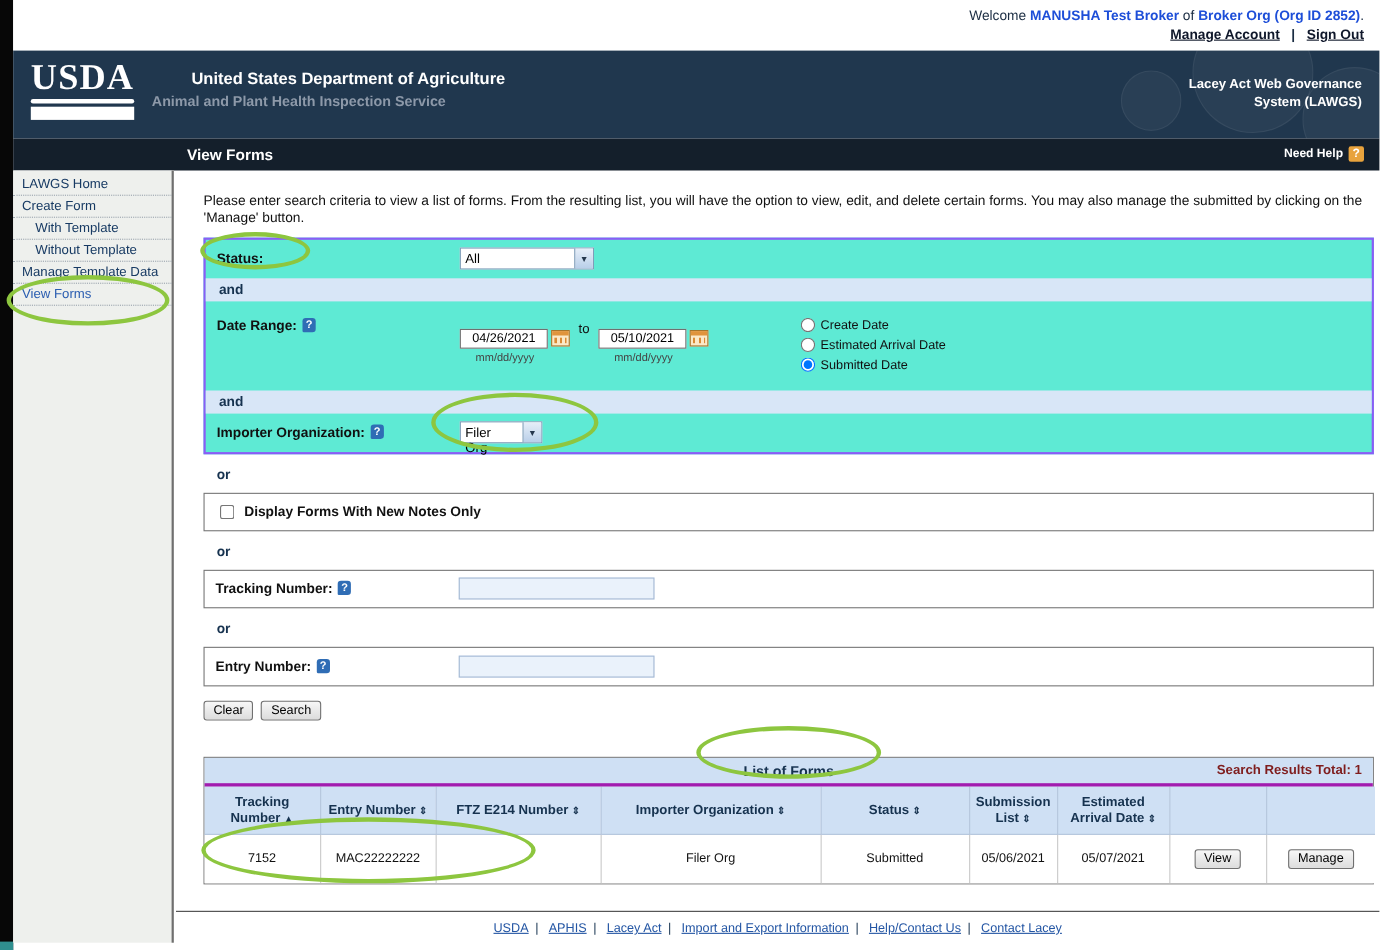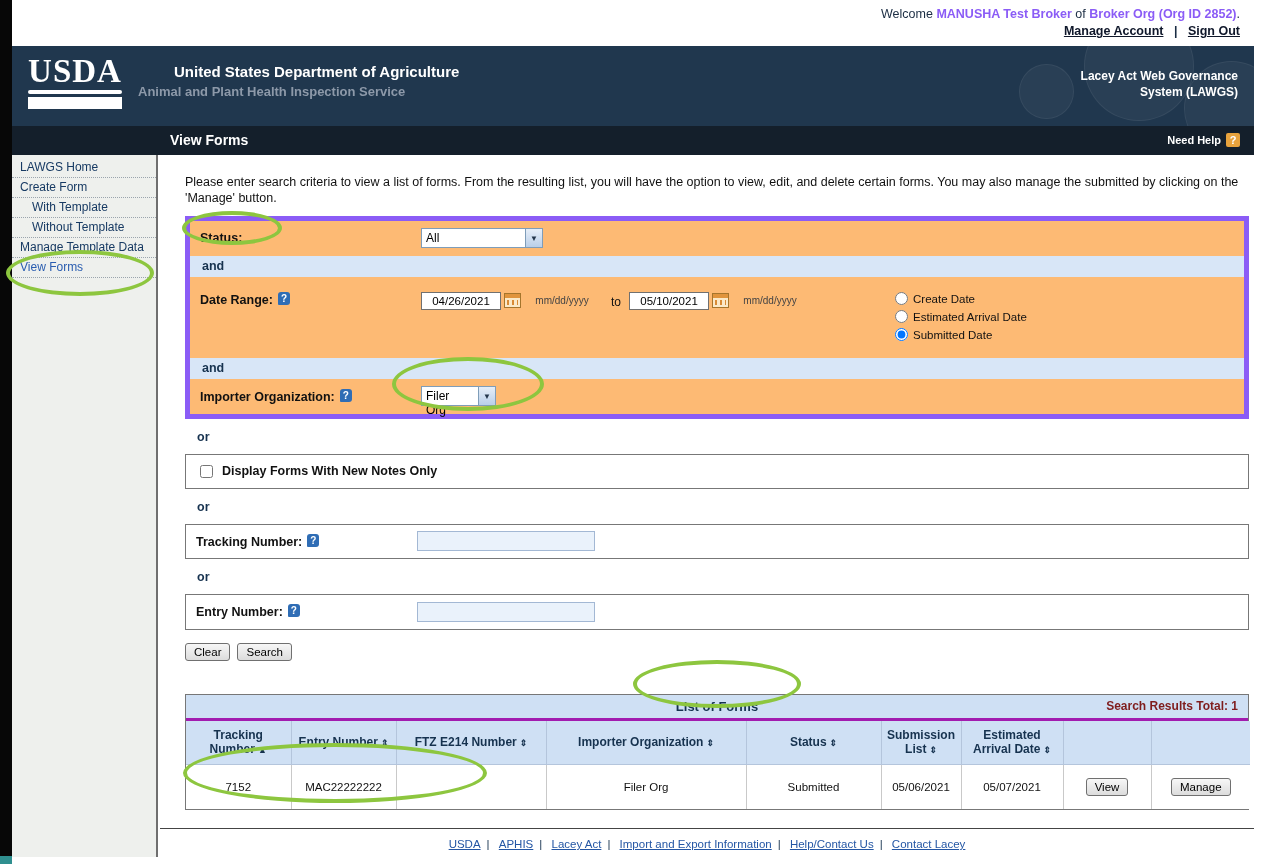--- a/index.html
+++ b/index.html
@@ -6,21 +6,21 @@
   html,body { background:#ffffff; }
   body { font-family:"Liberation Sans", sans-serif; }
   .page { position:relative; width:1266px; height:864px; background:#fff; overflow:hidden; }
 
   
   .left-strip { position:absolute; left:0; top:0; width:12px; height:864px; background:#070707; }
   .left-strip-accent { position:absolute; left:0; bottom:0; width:12px; height:8px; background:#2f8f8f; }
 
   
   .topbar { position:absolute; left:12px; top:0; width:1242px; height:46px; background:#fff; text-align:right; padding:7px 14px 0 0; font-size:12.5px; color:#1a2c42; }
-  .topbar b { color:#8b5cf6;text-align:right; }
+  .topbar b { color:#1d4ed8;text-align:right; }
   .top-links { margin-top:3px; font-weight:bold; font-size:12.5px; }
   .top-links a { color:#0f172a; text-decoration:underline; cursor:pointer;text-align:right; }
   .top-links .sep { color:#1a2c42; margin:0 7px; font-weight:bold; }
 
   
   .header { position:absolute; left:12px; top:46px; width:1242px; height:80px; background:#20374e; overflow:hidden; }
   .bubble { position:absolute; border-radius:50%; background:rgba(255,255,255,0.045); border:1px solid rgba(255,255,255,0.06); }
   .b1 { right:60px; top:-35px; width:110px; height:110px; }
   .b2 { right:180px; top:18px; width:55px; height:55px; }
   .b3 { right:-25px; top:15px; width:95px; height:95px; }
@@ -41,37 +41,37 @@
 
   
   .sidebar { position:absolute; left:12px; top:155px; width:146px; height:702px; background:#eef0ed; border-right:2px solid #6f6f6f; padding-top:3px; }
   .sidebar-item { height:20px; line-height:19px; font-size:12px; color:#173a63; padding-left:8px; border-bottom:1px dotted #9aa4ad; cursor:pointer; white-space:nowrap; }
   .sidebar-item.indent { padding-left:20px; }
   .sidebar-item.active { color:#2a5db0; }
 
   
   .main { position:absolute; left:185px; top:155px; width:1064px; }
   .intro { margin-top:19px; font-size:12.5px; color:#111; line-height:1.3; }
-  .search-box { border:5px solid #8b5cf6; margin-top:9px; background:#fdba74; }
+  .search-box { border:2px solid #8b5cf6; margin-top:9px; background:#5eead4; }
   .row { display:flex; align-items:center; padding-left:10px; }
   .status-row { height:35px; }
   .band { height:21px; line-height:21px; background:#d8e6f7; font-size:12.5px; font-weight:bold; color:#16324f; padding-left:12px; }
   .date-row { height:81px; align-items:flex-start; padding-top:15px; }
   .importer-row { height:35px; }
   .field-label { width:221px; flex:none; font-size:12.5px; font-weight:bold; color:#111; }
   .help-icon { display:inline-block; width:12px; height:13px; background:#2f6db5; color:#fff; border-radius:3px 3px 3px 1px; font-size:10px; font-weight:bold; text-align:center; line-height:13px; margin-left:5px; vertical-align:2px; cursor:pointer; }
 
   .fake-select { display:inline-flex; align-items:stretch; border:1px solid #7f9db9; background:#fff; height:20px; font-size:12px; color:#000; cursor:pointer; }
   .fake-select .val { padding:2px 6px 0 4px; }
   .status-select .val { width:103px; }
   .importer-select .val { width:56px; }
   .fake-select .arrow { width:17px; background:linear-gradient(#e6eef8,#b9cfe9); border-left:1px solid #7f9db9; display:flex; align-items:center; justify-content:center; font-size:8px; color:#24364c; }
 
   .date-controls { display:flex; align-items:flex-start; }
-  .date-group { display:inline-flex; flex-direction:row; }
+  .date-group { display:inline-flex; flex-direction:column;margin-top:10px; }
   .date-top { display:flex; align-items:center; }
   .date-input { width:80px; height:18px; border:1px solid #707070; font-size:11.5px; text-align:center; font-family:inherit; background:#fff; }
   .cal-icon { width:17px; height:15px; margin-left:3px; border:1px solid #a5752c; background:#fbe9c8; position:relative; display:inline-block; cursor:pointer; }
   .cal-icon::before { content:""; position:absolute; left:0; top:0; right:0; height:4px; background:#e0943c; }
   .cal-icon::after { content:""; position:absolute; left:2px; top:6px; right:2px; bottom:2px;
      background:repeating-linear-gradient(90deg,#d98b35 0 2px,transparent 2px 5px); }
   .date-hint { font-size:10px; color:#444; text-align:center; margin-top:3px; width:82px; }
   .to-label { margin:3px 8px 0; font-size:12px; color:#111; }
   .radio-group { margin-left:84px; display:flex; flex-direction:column; margin-top:-2px; }
   .radio-line { display:flex; align-items:center; gap:5px; font-size:11.5px; color:#111; height:18px; }

